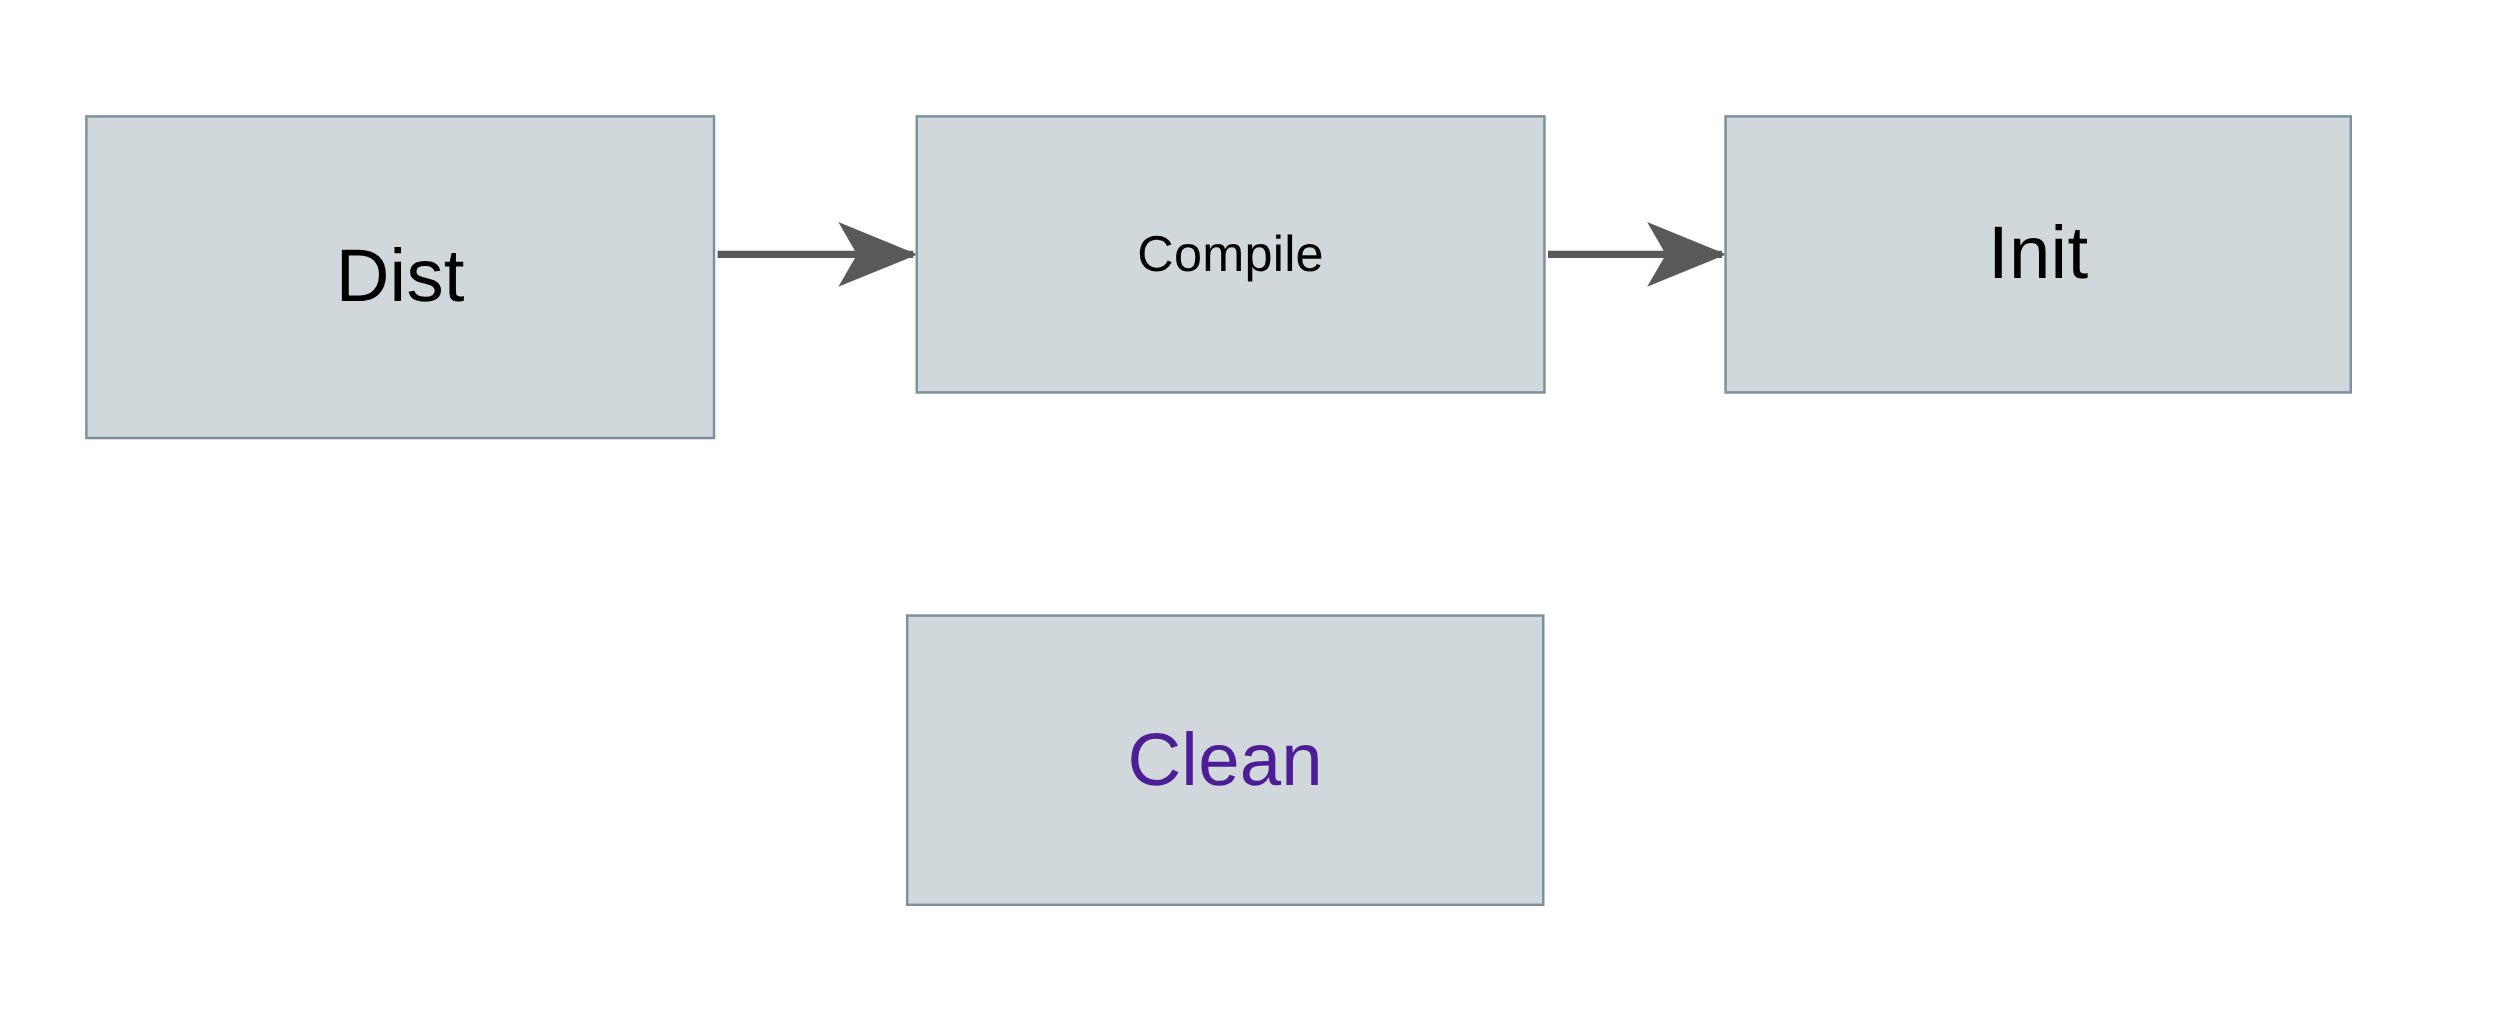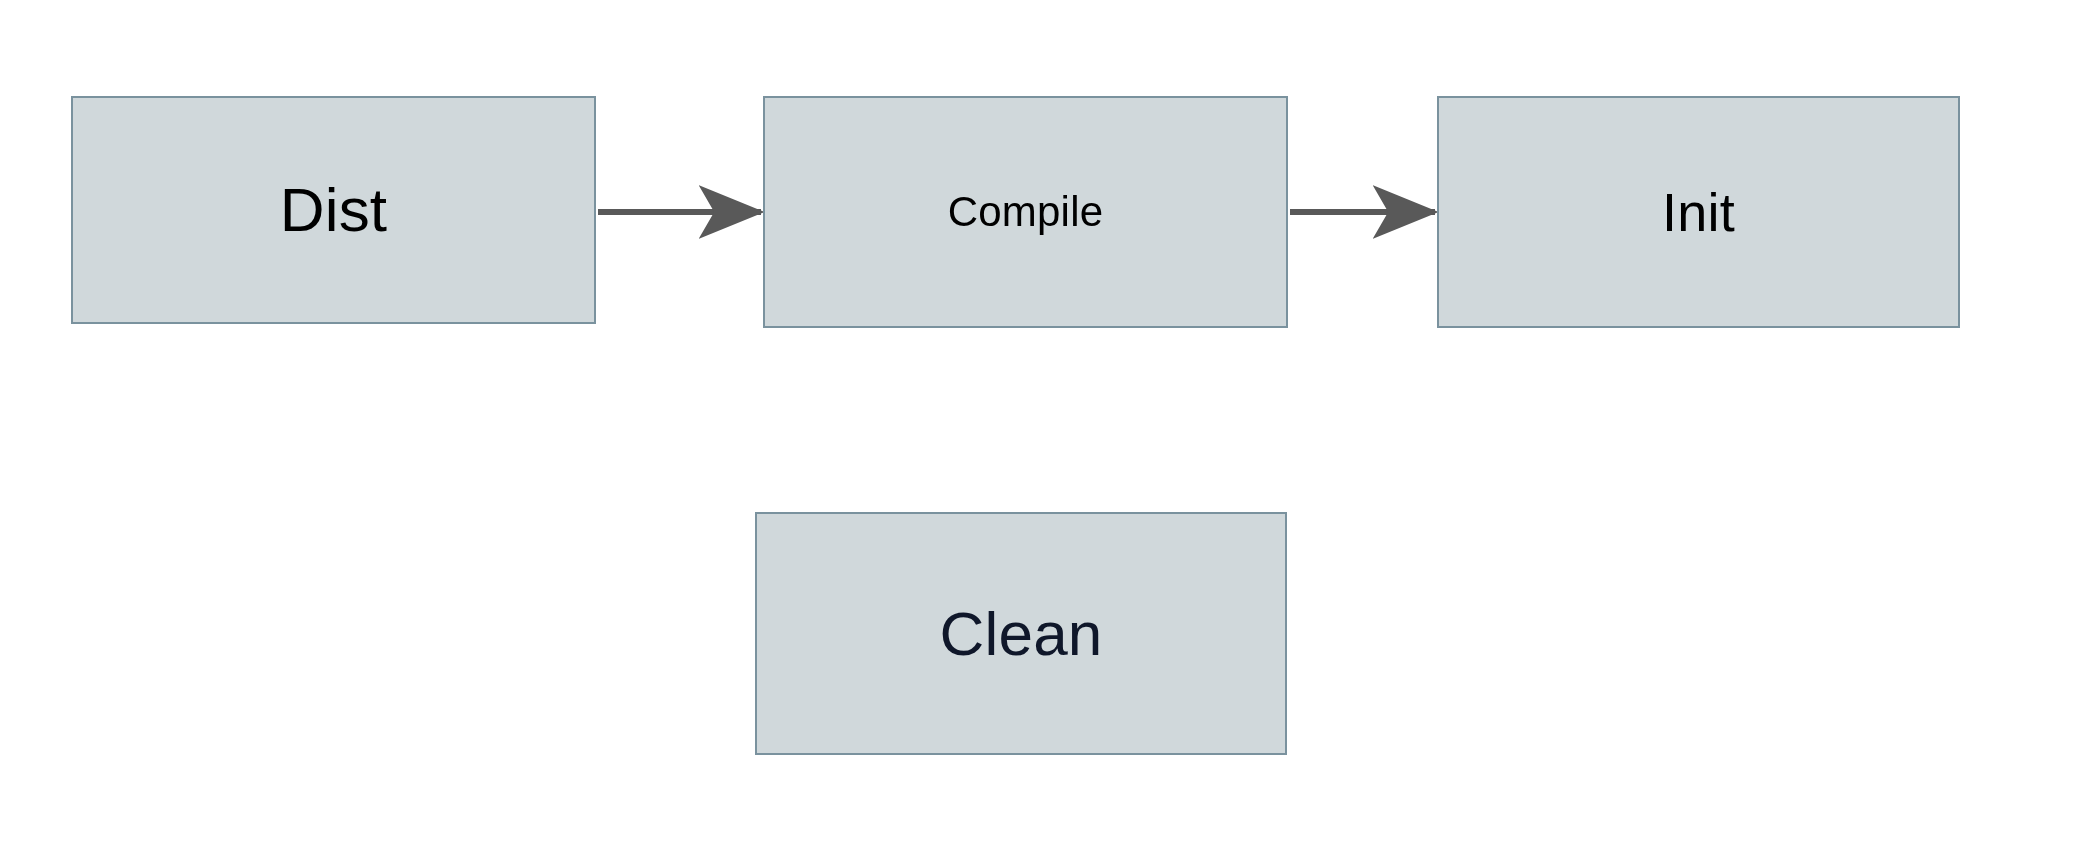--- a/index.html
+++ b/index.html
@@ -57,29 +57,29 @@
       <marker id="arrowhead" markerWidth="11" markerHeight="9" refX="10.4" refY="4.5" orient="auto" markerUnits="strokeWidth">
         <path d="M 0,0 L 11,4.5 L 0,9 L 2.6,4.5 Z" fill="#595959"></path>
       </marker>
     </defs>
     <g id="edges-group">
         <line x1="598" y1="212" x2="761" y2="212" stroke="#595959" stroke-width="6" marker-end="url(#arrowhead)"></line>
         <line x1="1290" y1="212" x2="1435" y2="212" stroke="#595959" stroke-width="6" marker-end="url(#arrowhead)"></line>
       </g>
   </svg>
 
-  <div class="node" style="left: 71px; top: 96px; width: 525px; height: 228px; background: rgb(208, 216, 219); border-color: rgb(122, 146, 158); border-width: 2px;">
+  <div class="node" style="left: 71px; top: 96px; width: 525px; height: 270px; background: rgb(208, 216, 219); border-color: rgb(122, 146, 158); border-width: 2px;">
     <span class="node-label" style="color: rgb(0, 0, 0); font-size: 62px;">Dist</span>
   </div>
 
   <div class="node" style="left: 763px; top: 96px; width: 525px; height: 232px; background: rgb(208, 216, 219); border-color: rgb(122, 146, 158); border-width: 2px;">
     <span class="node-label" style="color: rgb(0, 0, 0); font-size: 42px;">Compile</span>
   </div>
 
   <div class="node" style="left: 1437px; top: 96px; width: 523px; height: 232px; background: rgb(208, 216, 219); border-color: rgb(122, 146, 158); border-width: 2px;">
-    <span class="node-label" style="color: rgb(0, 0, 0); font-size: 54px;">Init</span>
+    <span class="node-label" style="color: rgb(0, 0, 0); font-size: 62px;">Init</span>
   </div>
 
   <div class="node" style="left: 755px; top: 512px; width: 532px; height: 243px; background: rgb(208, 216, 219); border-color: rgb(122, 146, 158); border-width: 2px;">
-    <span class="node-label" style="color: #0f172a; font-size: 62px;">Clean</span>
+    <span class="node-label" style="color: #4c1d95; font-size: 62px;">Clean</span>
   </div>
 
 </div>
 
 </body></html>

